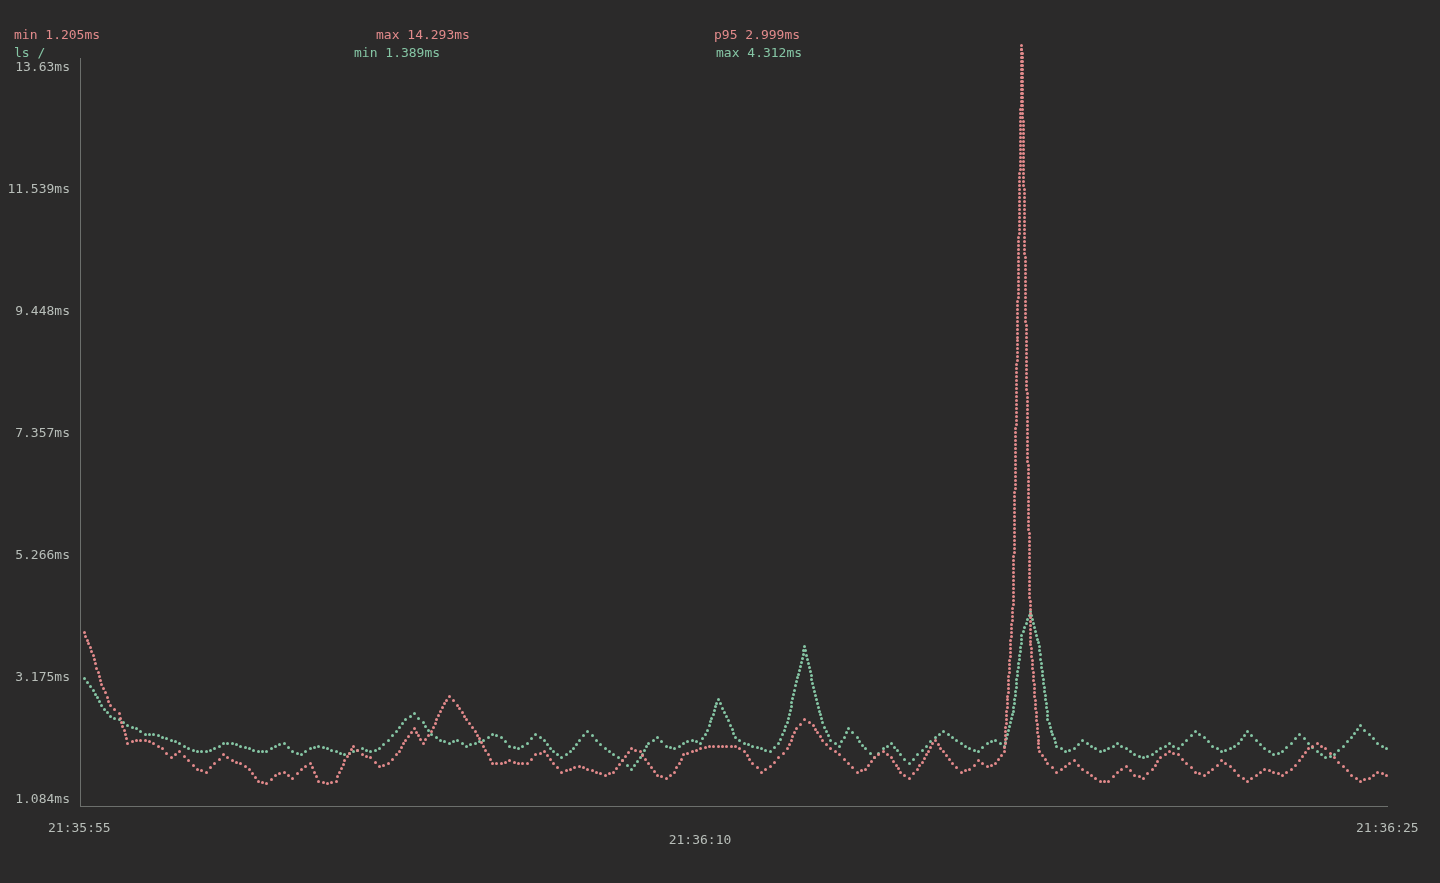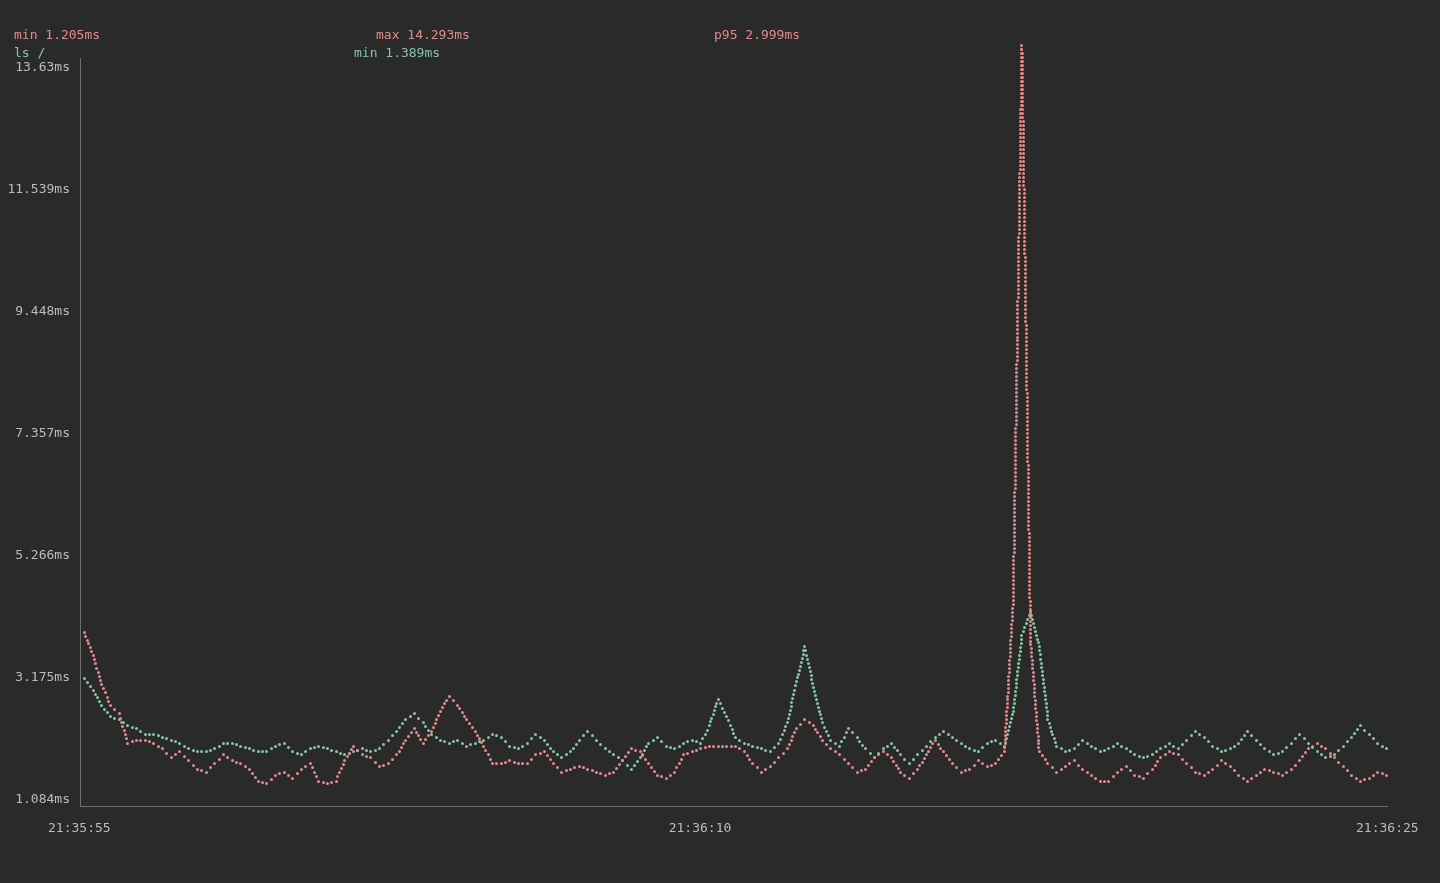--- a/index.html
+++ b/index.html
@@ -115,20 +115,21 @@
 
 <div class="legend">
   <div class="legend-row">
     <span class="seg seg-min  c-ls">min 1.205ms</span>
     <span class="seg seg-max  c-ls">max 14.293ms</span>
     <span class="seg seg-p95  c-ls">p95 2.999ms</span>
   </div>
   <div class="legend-row">
     <span class="seg seg-name c-lsr">ls /</span>
     <span class="seg seg-min  c-lsr">min 1.389ms</span>
+    <span class="seg seg-max  c-lsr">max 4.312ms</span>
   </div>
 </div>
 
 <div class="chart">
   <div class="yaxis" id="yaxis">
         <div class="ytick" style="top: 8px;">13.63ms</div>
         <div class="ytick" style="top: 130px;">11.539ms</div>
         <div class="ytick" style="top: 252px;">9.448ms</div>
         <div class="ytick" style="top: 374px;">7.357ms</div>
         <div class="ytick" style="top: 496px;">5.266ms</div>
@@ -1273,17 +1274,17 @@
         <div class="dot ls" style="left: 1287.64px; top: 718.646px;"></div>
         <div class="dot ls" style="left: 1291.98px; top: 715.728px;"></div>
         <div class="dot ls" style="left: 1296.32px; top: 712.811px;"></div>
         <div class="dot ls" style="left: 1300.66px; top: 714.27px;"></div>
         <div class="dot ls" style="left: 1305px; top: 715.728px;"></div>
       </div>
 </div>
 
 <div class="xaxis" id="xaxis">
       <div class="xtick" style="transform: none; left: 48px;">21:35:55</div>
-      <div class="xtick" style="left: 700px;">21:36:10</div>
+      <div class="xtick" style="left: 700px; margin-top: 12px;">21:36:10</div>
       <div class="xtick" style="transform: none; left: 1356px;">21:36:25</div>
     </div>
 
 </div>
 
 </body></html>

